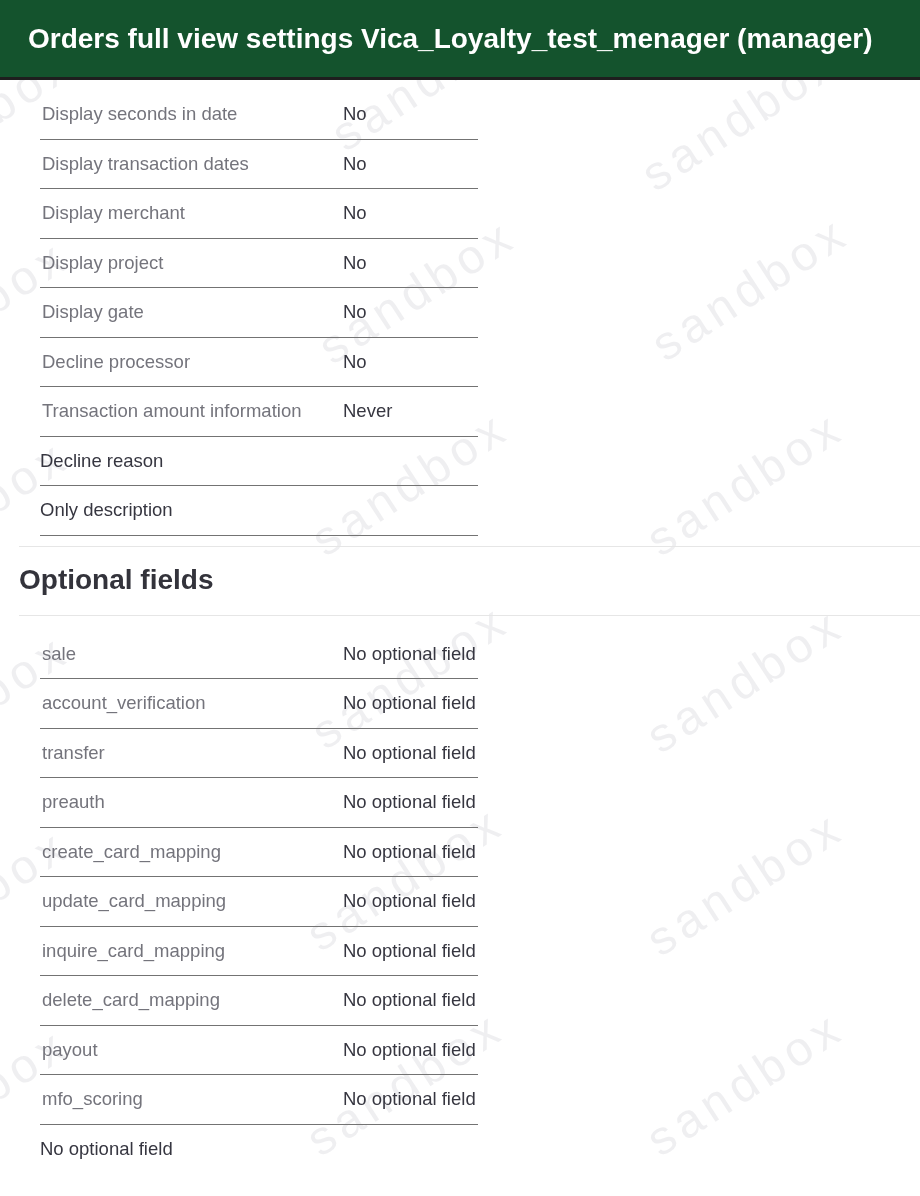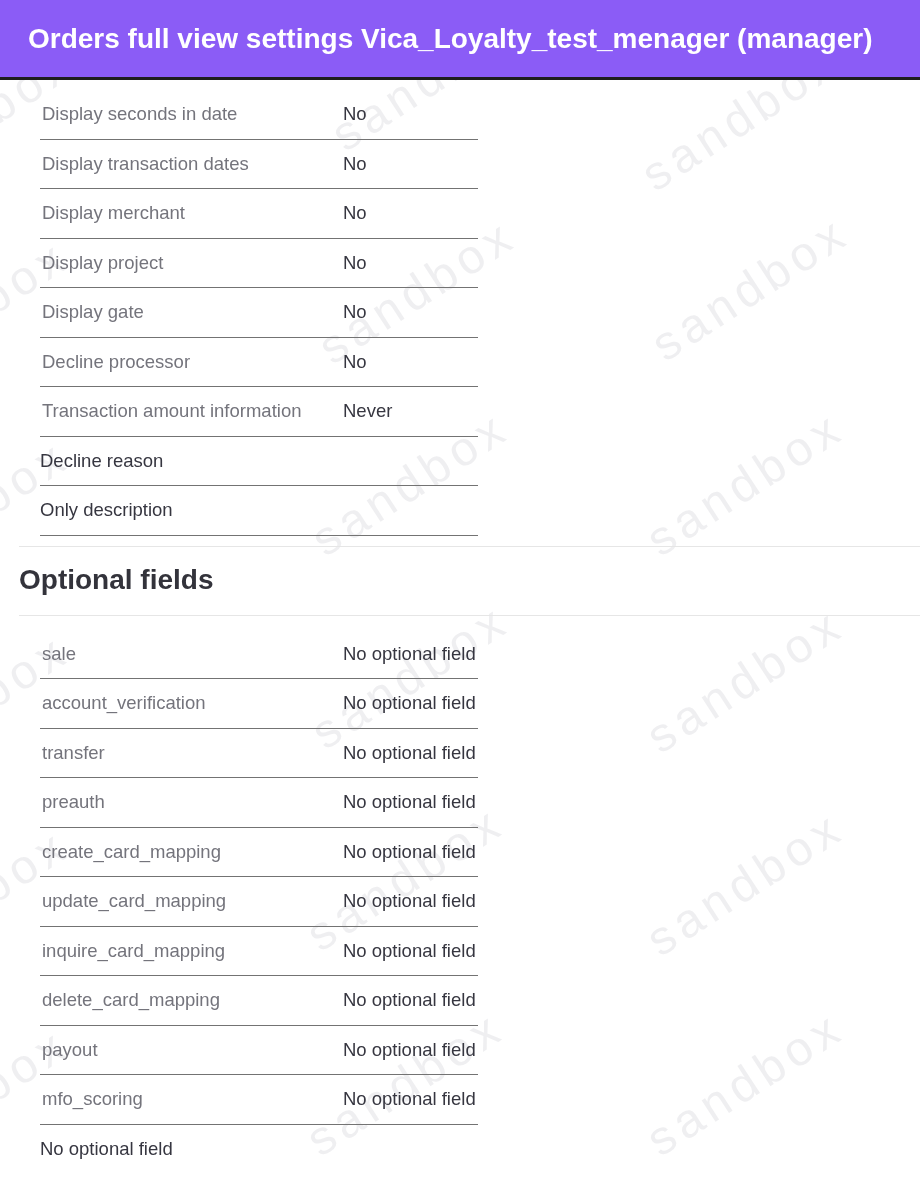--- a/index.html
+++ b/index.html
@@ -18,21 +18,21 @@
     position:absolute;
     font-size:48px;letter-spacing:6px;
     font-weight:400;
     transform:translate(-50%,-50%) rotate(-33deg);
     white-space:nowrap;user-select:none;
   }
   
   .app-header{
     position:relative;z-index:2;
     height:80px;
-    background:#8b5cf6;
+    background:#14532d;
     border-bottom:3px solid #1e1e1e;
     display:flex;align-items:center;
     padding-left:28px;box-sizing:border-box;
   }
   .app-header h1{
     margin:0;color:#ffffff;
     font-size:28px;font-weight:bold;
     letter-spacing:0;white-space:nowrap;
   }
   

